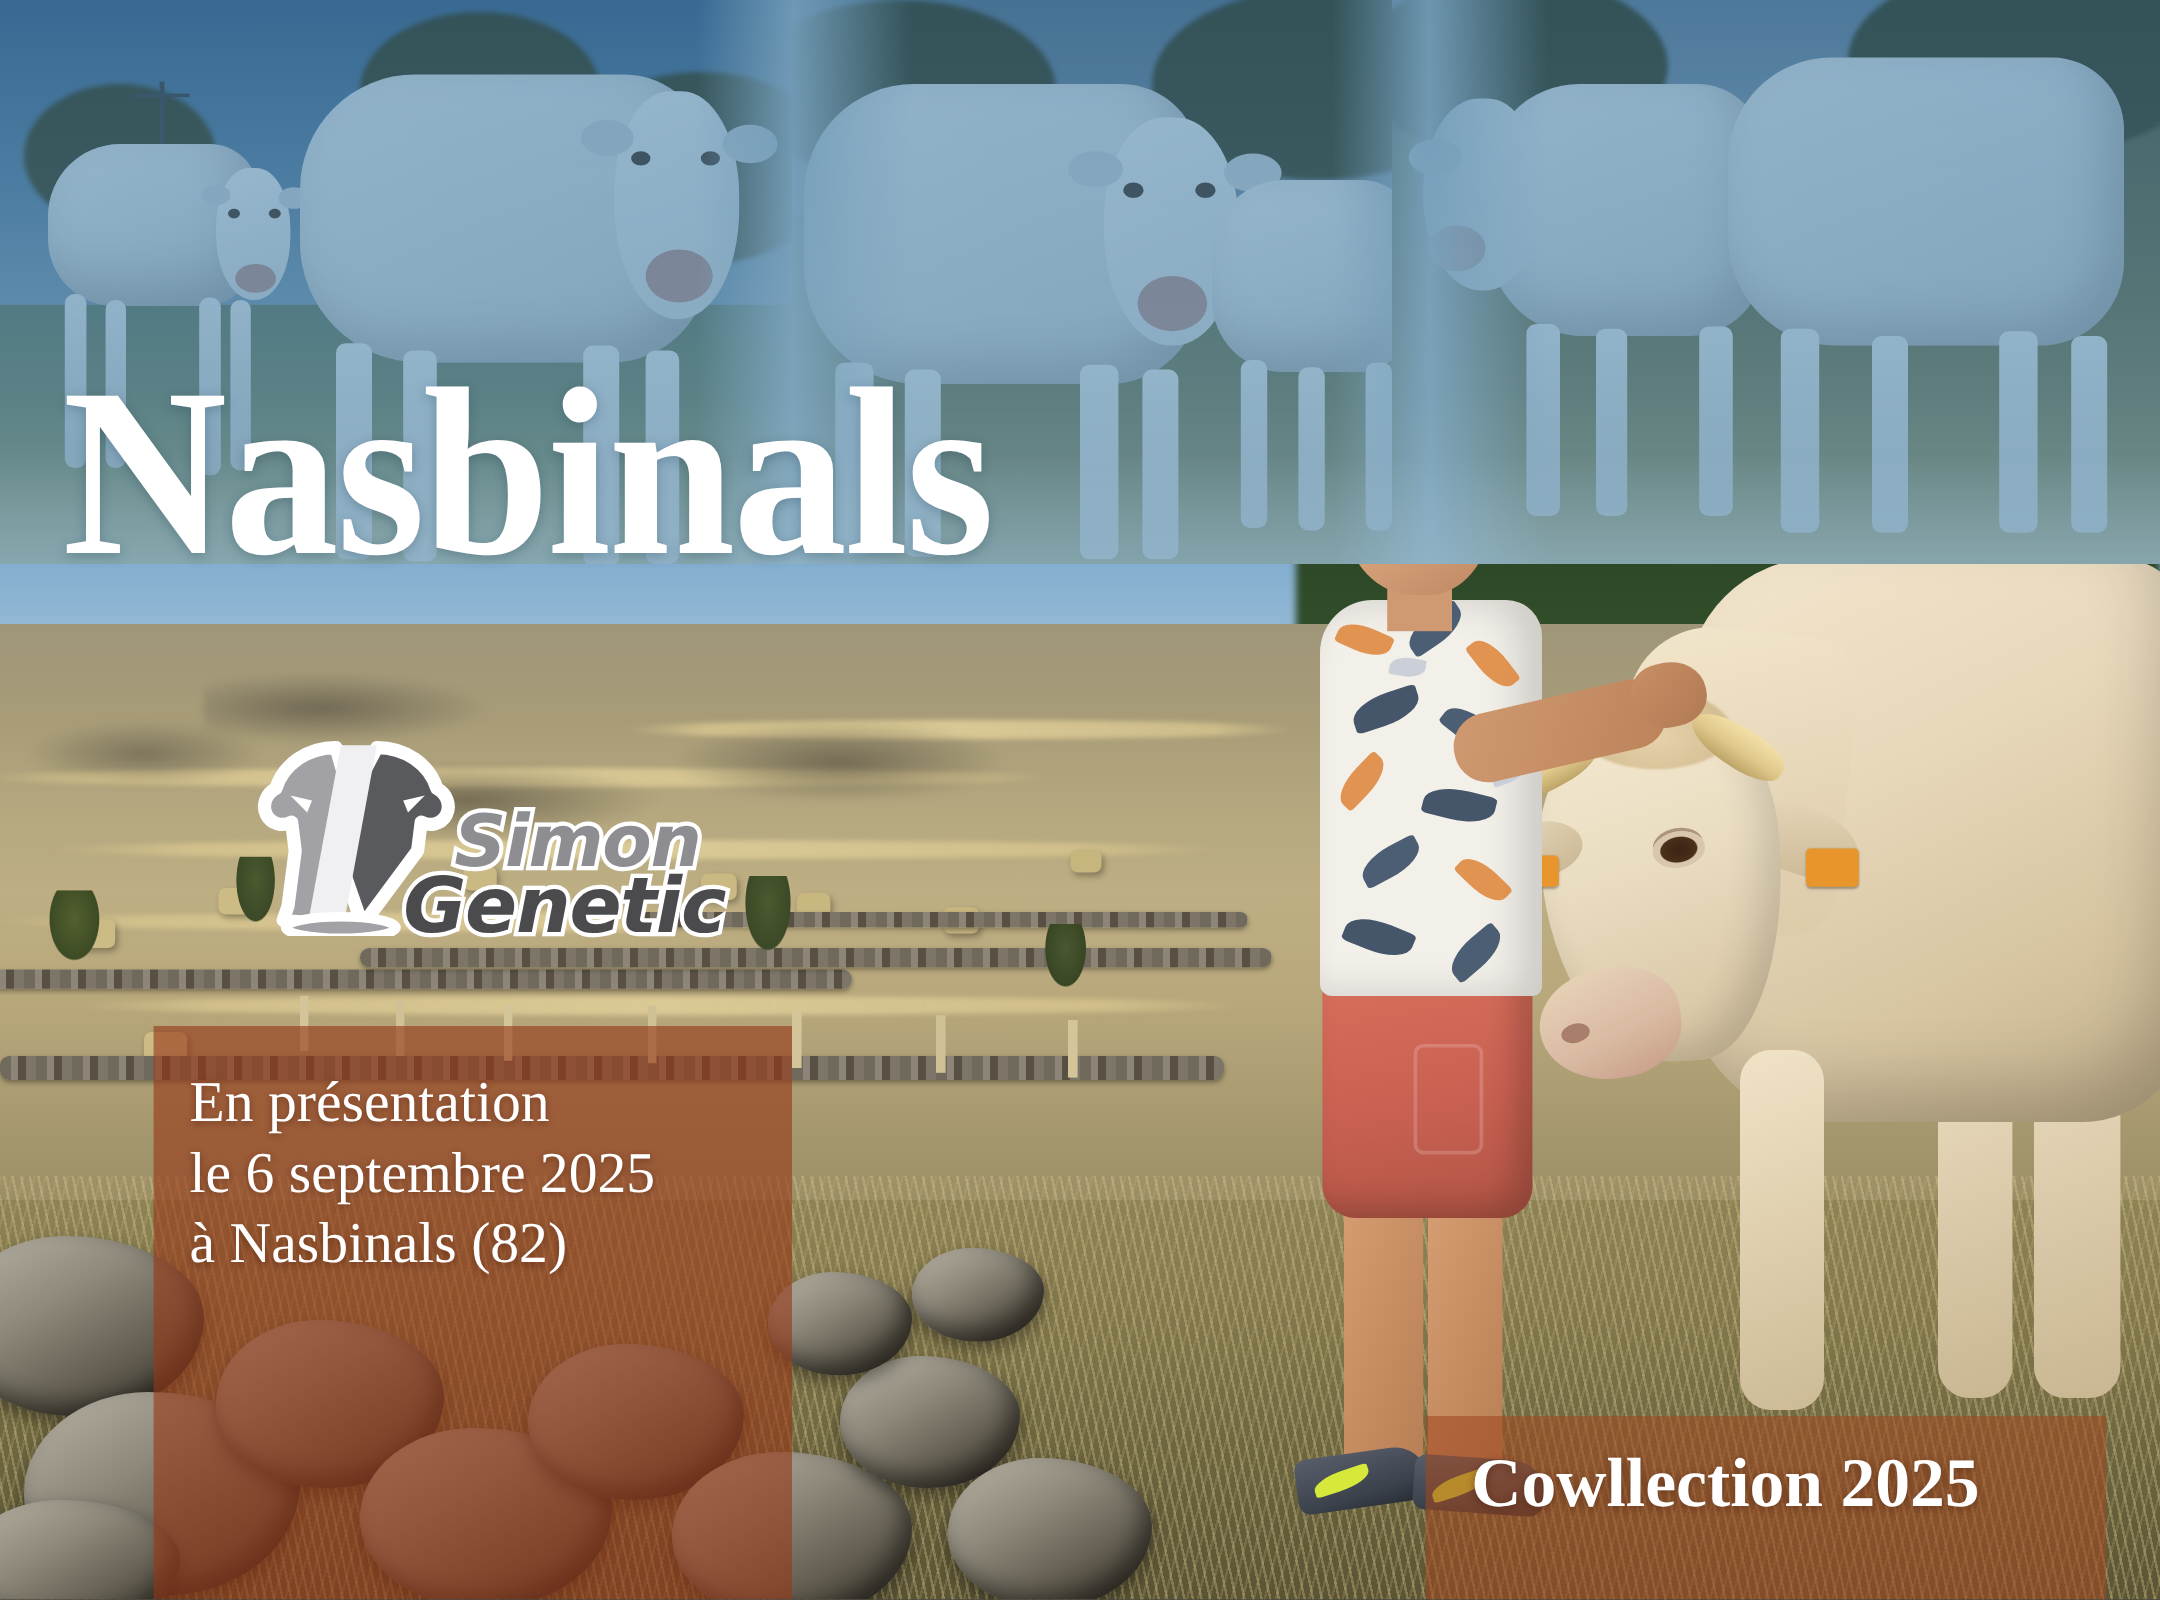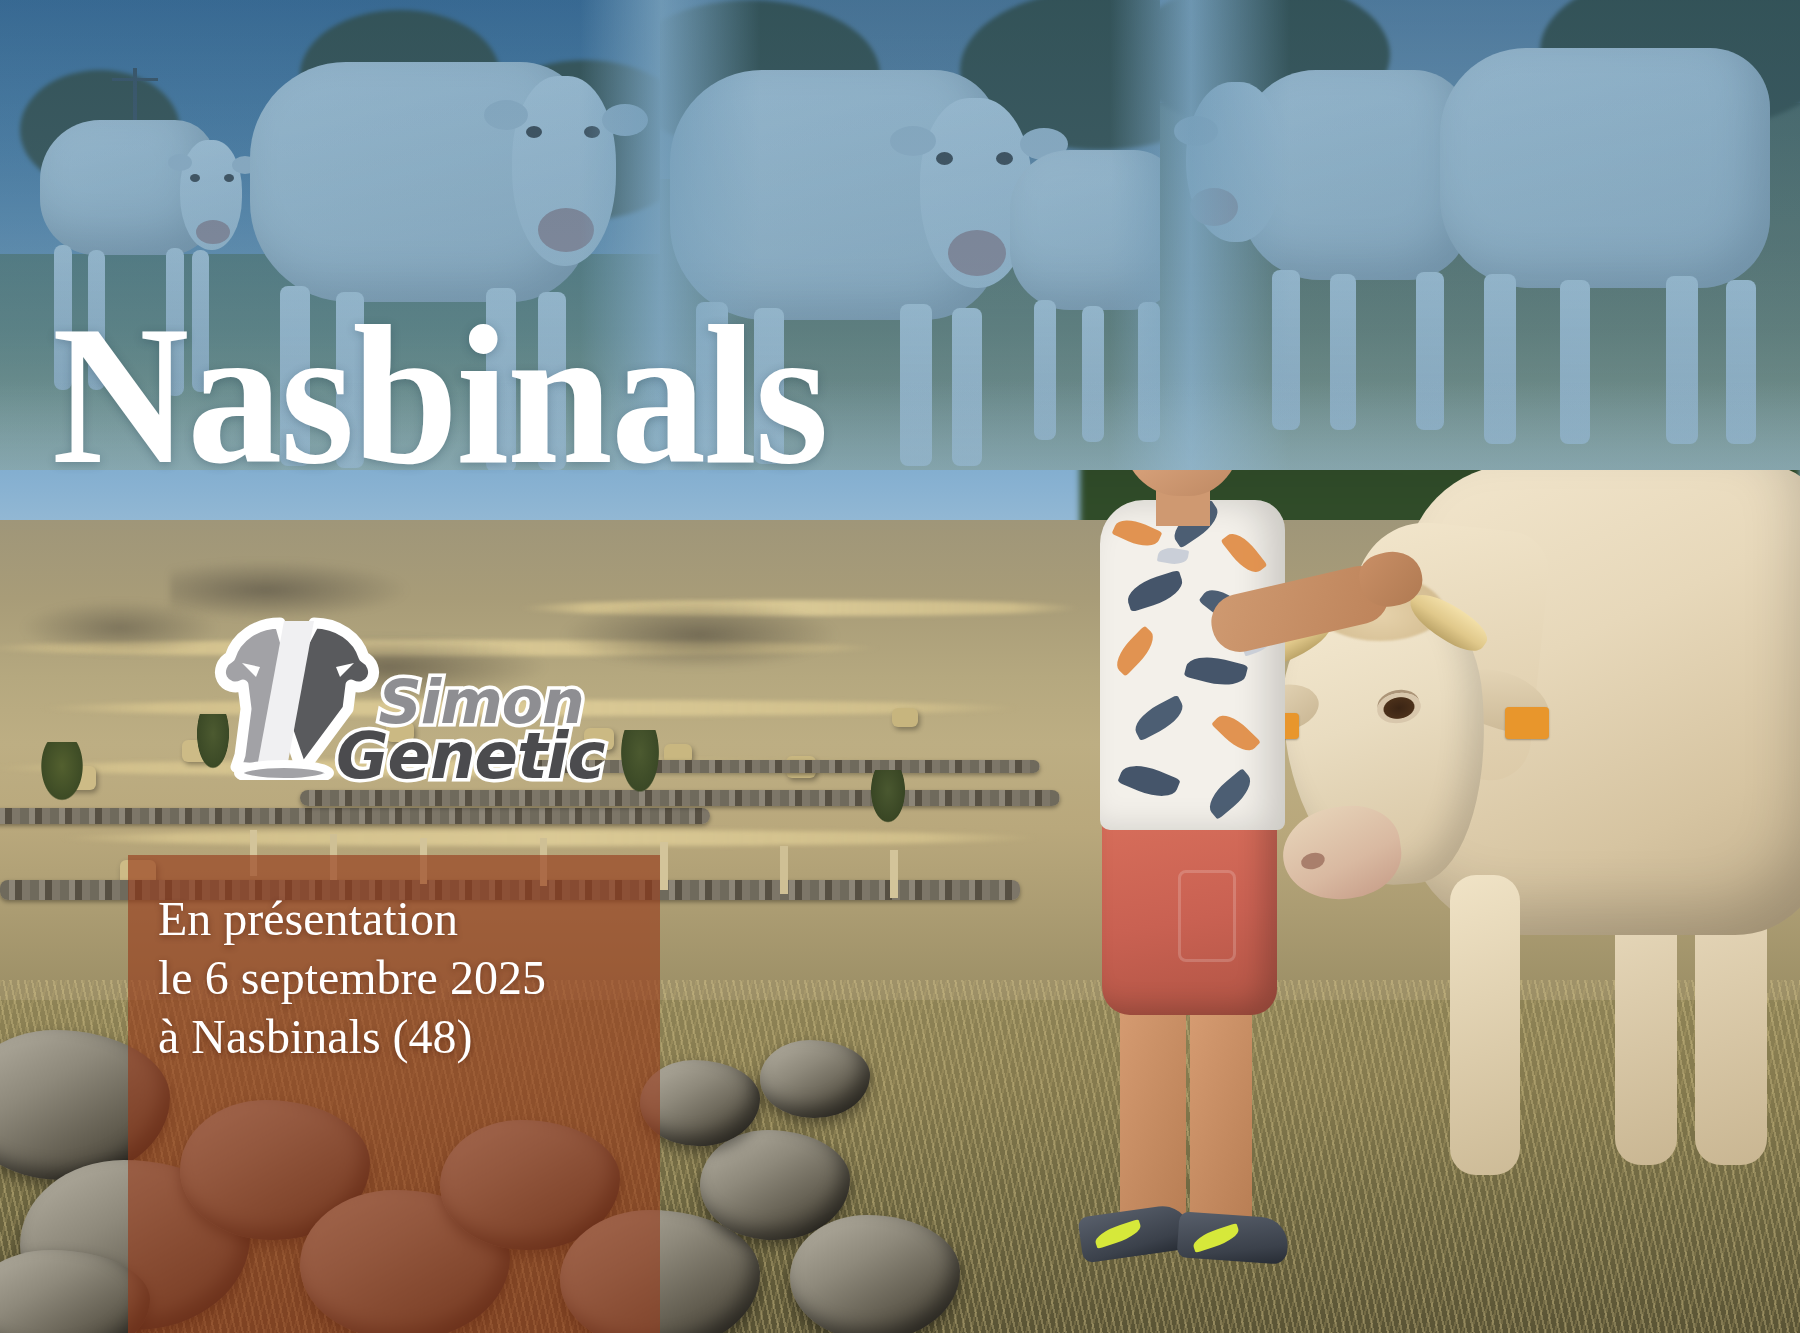--- a/index.html
+++ b/index.html
@@ -444,17 +444,20 @@
     </svg>
     <div class="logo-txt">
       <div class="logo-simon">Simon</div>
       <div class="logo-genetic">Genetic</div>
     </div>
   </div>
 
   <div id="info-panel">
     <div class="line">En présentation</div>
     <div class="line">le 6 septembre 2025</div>
-    <div class="line">à Nasbinals (48)</div>
-  </div>
-
+    <div class="line">à Nasbinals (82)</div>
+  </div>
+
+  <div id="badge">
+    <div class="line">Cowllection 2025</div>
+  </div>
 
 </div>
 
 </body></html>

